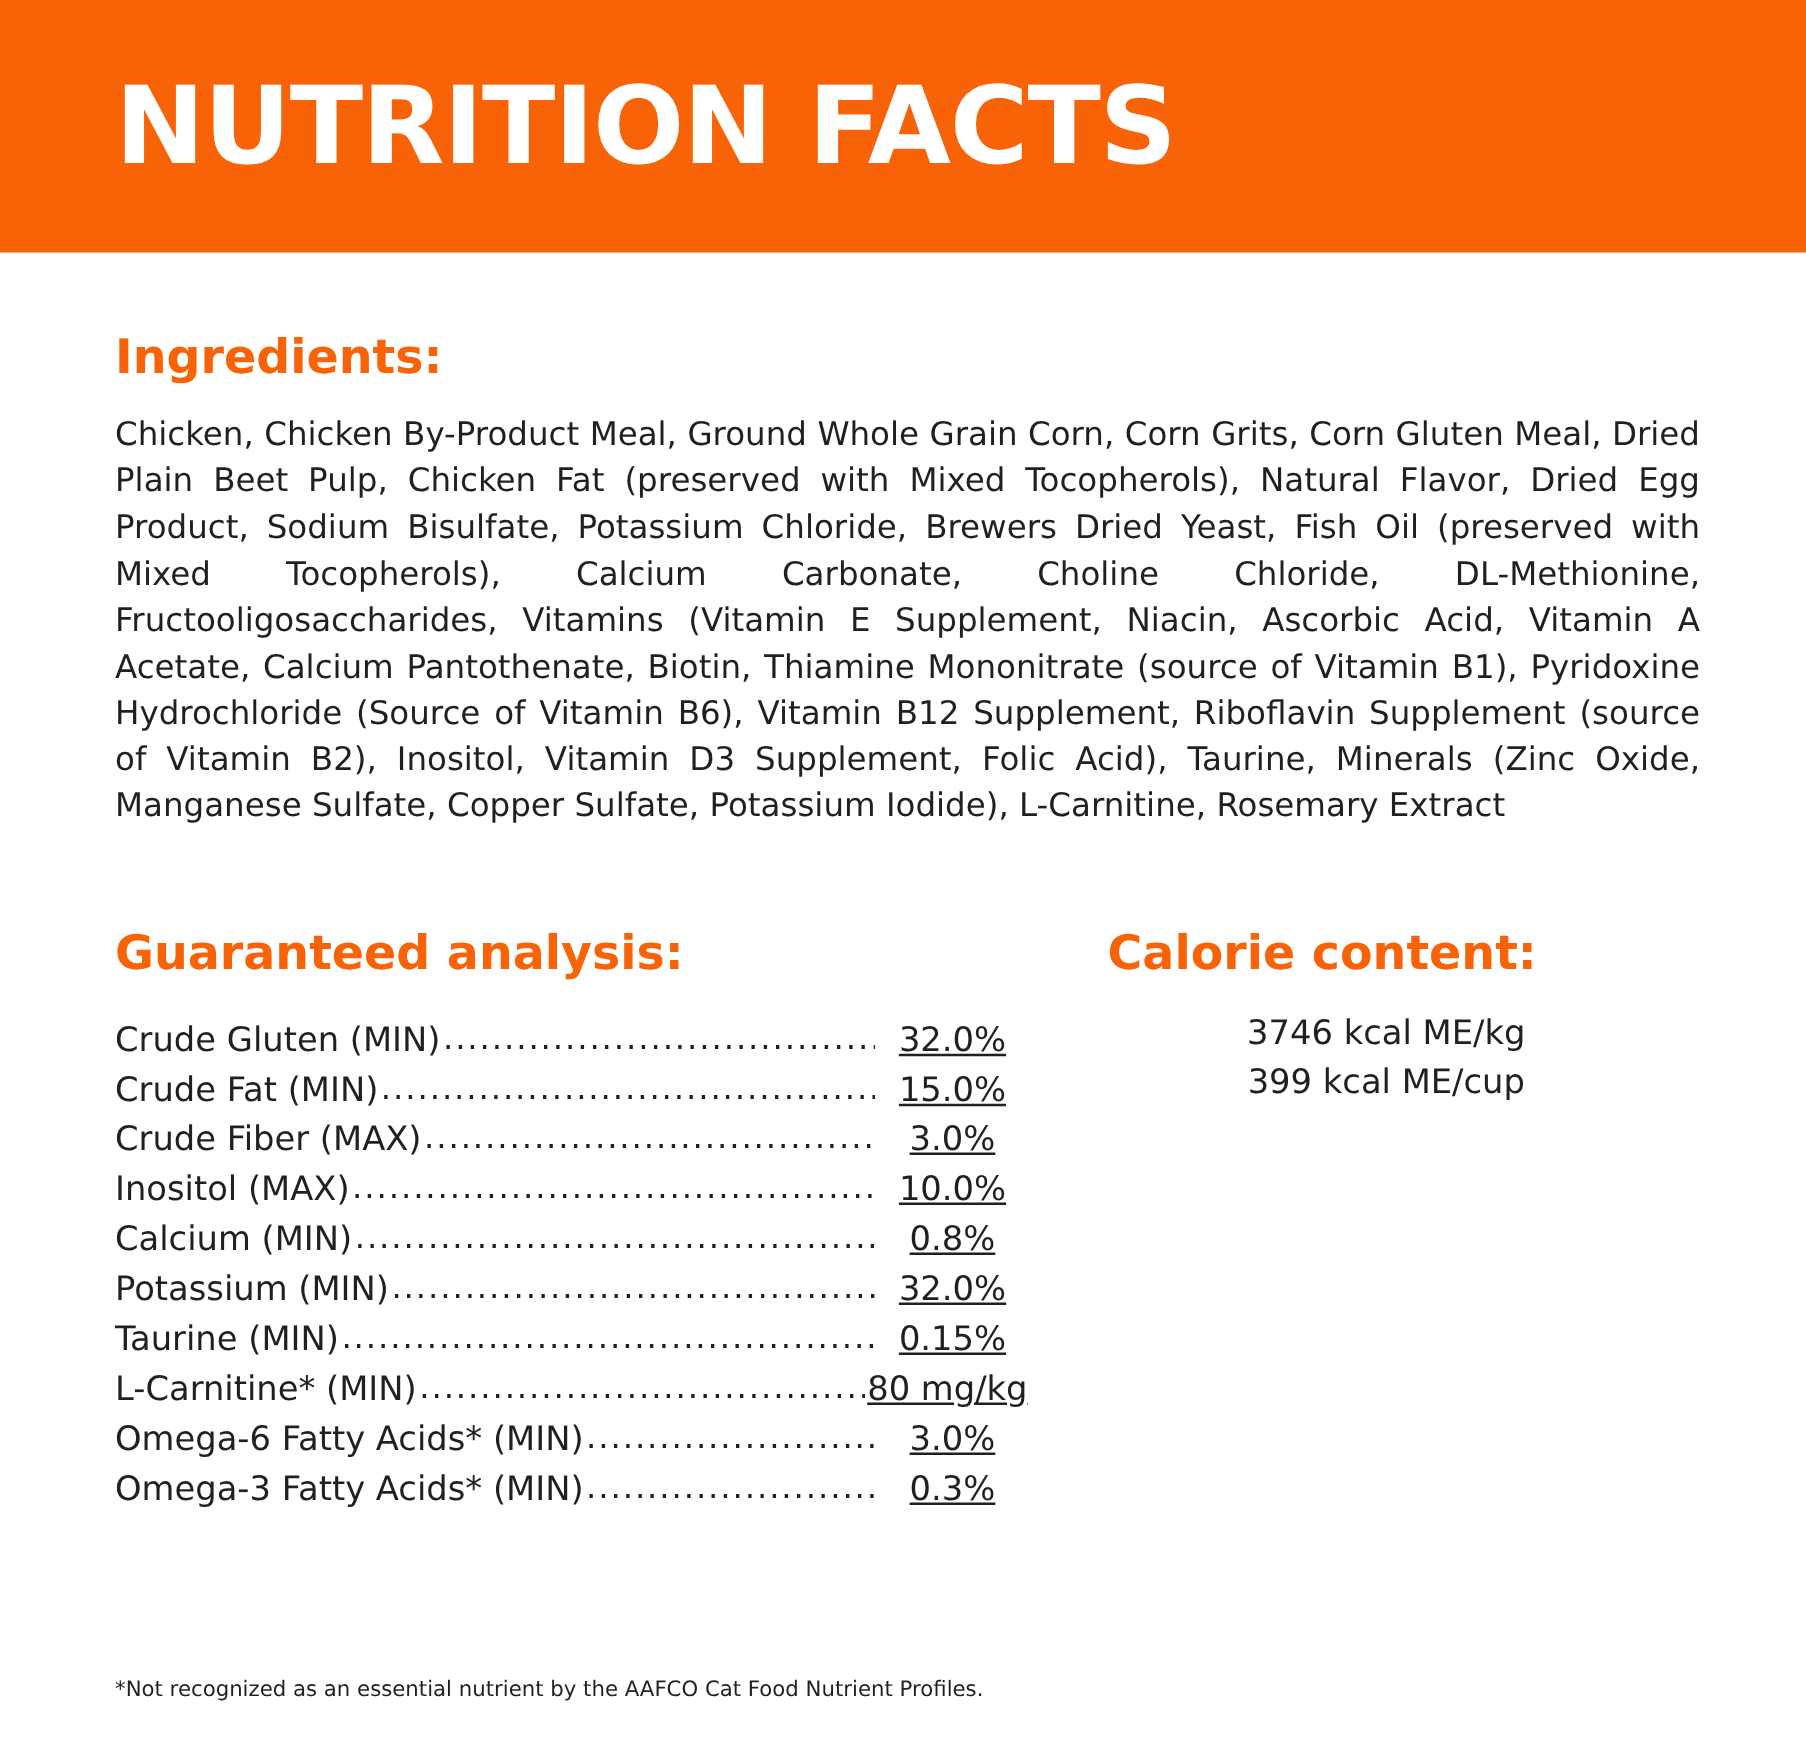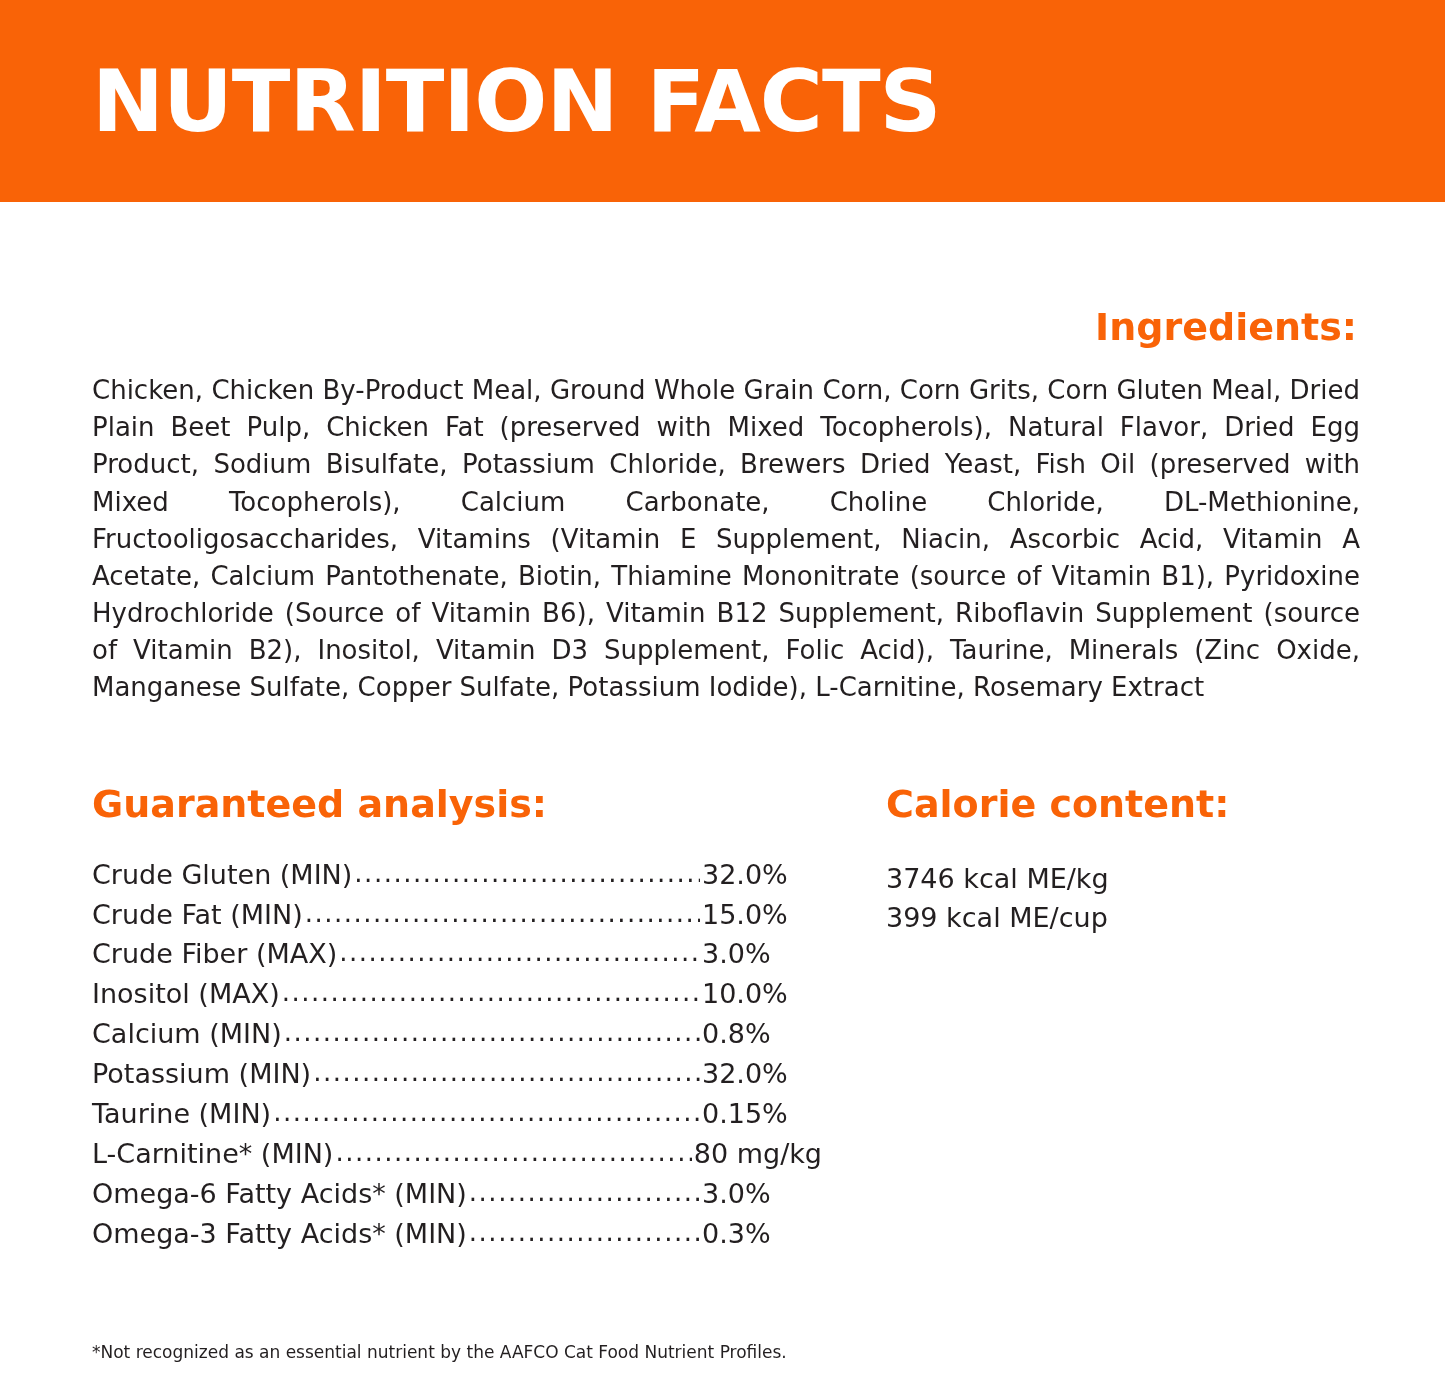--- a/index.html
+++ b/index.html
@@ -35,21 +35,21 @@
   .content {
     padding: 0 88px 0 92px;
   }
   .section-heading {
     color: #f96307;
     font-size: 38px;
     font-weight: bold;
     margin: 0;
     line-height: 1;
   }
-  #ingredients-heading { margin-top: 106px; text-align: right; }
+  #ingredients-heading { margin-top: 64px; }
   .ingredients-body {
     margin-top: 26px;
     font-size: 26px;
     line-height: 1.43;
     text-align: justify;
     text-justify: inter-word;
     color: #231f20;
     width: 1268px;
   }
   .two-col {
@@ -75,27 +75,29 @@
     overflow: hidden;
     white-space: nowrap;
     margin: 0 2px;
     position: relative;
     top: -2px;
     letter-spacing: 1.5px;
     font-size: 26px;
   }
   .analysis-value {
     flex: 0 0 auto;
-    text-align: left;
+    text-align: center;
     min-width: 120px;
+    text-decoration: underline;
   }
   .calorie-list {
-    margin-top: 36px;
+    margin-top: 26px;
     font-size: 27px;
     line-height: 1.46;
+    text-align: center;
   }
   .footnote {
     position: absolute;
     left: 92px;
     bottom: 28px;
     font-size: 17px;
     color: #231f20;
   }
 </style>
 </head>

